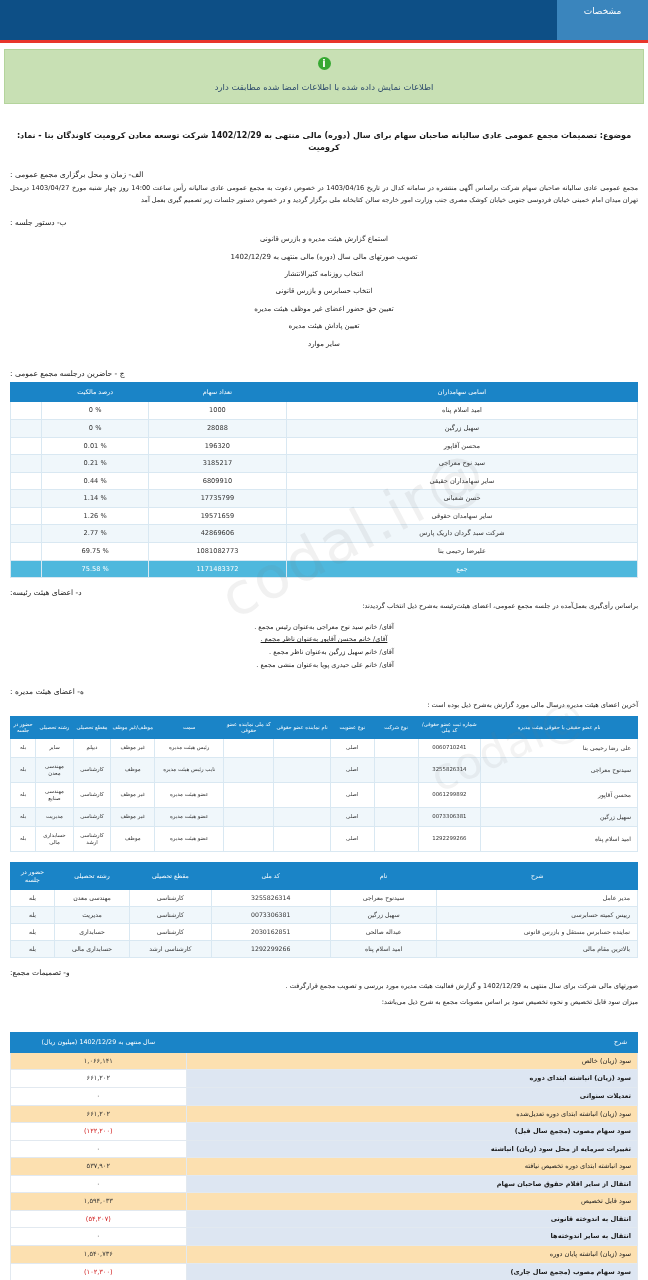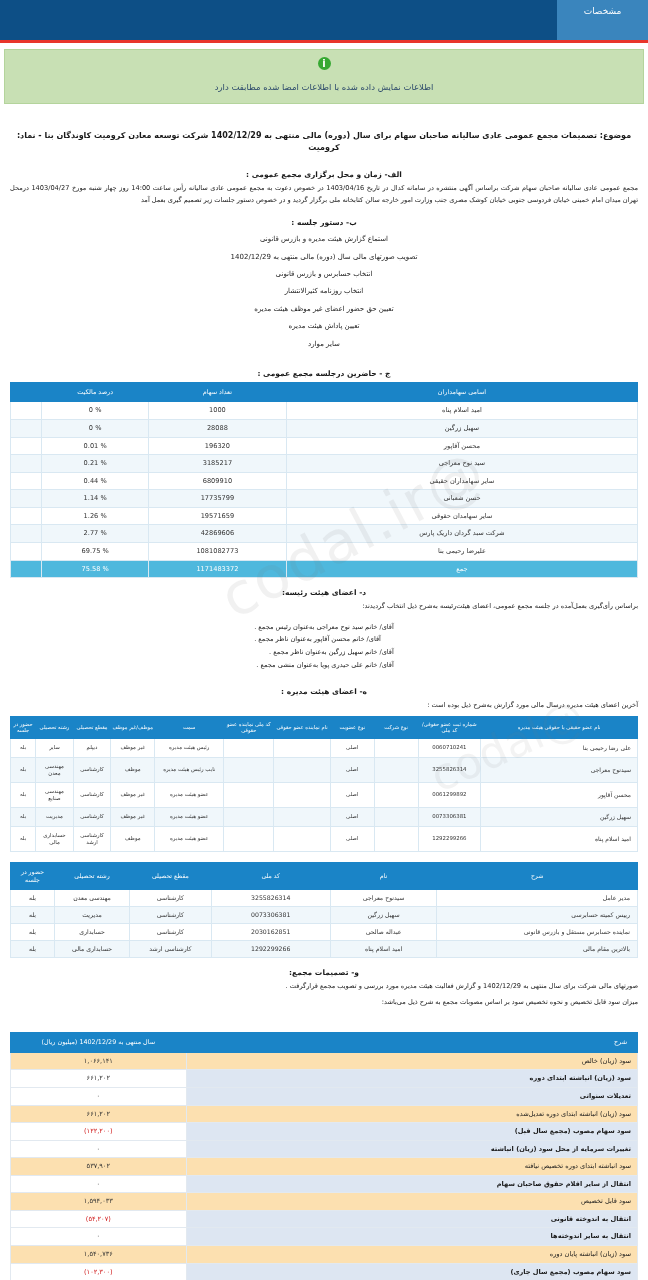--- a/index.html
+++ b/index.html
@@ -80,23 +80,23 @@
   }
   .subject {
     font-size: 8px;
     font-weight: bold;
     text-align: center;
     margin: 0 0 16px 0;
     line-height: 1.5;
   }
   .sec-head {
     font-size: 7.5px;
-    font-weight: bold;
+    font-weight: normal;
     margin: 0 0 4px 0;
-    text-align: center;
+    text-align: left;
   }
   .para {
     font-size: 6.6px;
     line-height: 1.75;
     text-align: justify;
     margin: 0 0 12px 0;
   }
   .agenda {
     margin: 0 0 16px 0;
     padding: 0;
@@ -243,22 +243,22 @@
 
     <div class="subject">موضوع: تصمیمات مجمع عمومی عادی سالیانه صاحبان سهام برای سال (دوره) مالی منتهی به 1402/12/29 شرکت توسعه معادن کرومیت کاوندگان بنا - نماد: کرومیت</div>
 
     <div class="sec-head">الف- زمان و محل برگزاری مجمع عمومی :</div>
     <div class="para">مجمع عمومی عادی سالیانه صاحبان سهام شرکت براساس آگهی منتشره در سامانه کدال در تاریخ 1403/04/16 در خصوص دعوت به مجمع عمومی عادی سالیانه رأس ساعت 14:00 روز چهار شنبه مورخ 1403/04/27 درمحل تهران میدان امام خمینی خیابان فردوسی جنوبی خیابان کوشک مصری جنب وزارت امور خارجه سالن کتابخانه ملی برگزار گردید و در خصوص دستور جلسات زیر تصمیم گیری بعمل آمد</div>
 
     <div class="sec-head">ب- دستور جلسه :</div>
     <ul class="agenda">
       <li>استماع گزارش هیئت مدیره و بازرس قانونی</li>
       <li>تصویب صورتهای مالی سال (دوره) مالی منتهی به 1402/12/29</li>
+      <li>انتخاب روزنامه کثیرالانتشار</li>
       <li>انتخاب حسابرس و بازرس قانونی</li>
-      <li>انتخاب روزنامه کثیرالانتشار</li>
       <li>تعیین حق حضور اعضای غیر موظف هیئت مدیره</li>
       <li>تعیین پاداش هیئت مدیره</li>
       <li>سایر موارد</li>
     </ul>
 
     <div class="sec-head">ج - حاضرین درجلسه مجمع عمومی :</div>
     <table class="dt sh">
       <colgroup>
           <col class="c1">
           <col class="c2">
@@ -335,21 +335,21 @@
             <td></td>
           </tr>
       </tbody>
     </table>
 
     <div class="sec-head">د- اعضای هیئت رئیسه:</div>
     <div class="para" style="text-align:right;margin-bottom:8px;">براساس رأی‌گیری بعمل‌آمده در جلسه مجمع عمومی، اعضای هیئت‌رئیسه به‌شرح ذیل انتخاب گردیدند:</div>
     <div style="text-align:center;margin-bottom:14px;">
       <div style="display:inline-block;text-align:right;">
         <div class="small-line" style="margin:1px 0;text-align:right;">آقای/ خانم سید نوح معراجی  به‌عنوان رئیس مجمع .</div>
-        <div class="small-line" style="margin:1px 0;text-align:left;">آقای/ خانم محسن آقاپور  به‌عنوان ناظر مجمع .</div>
+        <div class="small-line" style="margin:1px 0;text-align:center;text-decoration:underline;">آقای/ خانم محسن آقاپور  به‌عنوان ناظر مجمع .</div>
         <div class="small-line" style="margin:1px 0;text-align:right;">آقای/ خانم سهیل زرگین  به‌عنوان ناظر مجمع .</div>
         <div class="small-line" style="margin:1px 0;text-align:right;">آقای/ خانم علی حیدری پویا  به‌عنوان منشی مجمع .</div>
       </div>
     </div>
 
     <div class="sec-head">ه- اعضای هیئت مدیره :</div>
     <div class="para" style="text-align:right;margin-bottom:4px;">آخرین اعضای هیئت مدیره درسال مالی مورد گزارش به‌شرح ذیل بوده است :</div>
     <table class="dt board">
       <thead>
         <tr>

